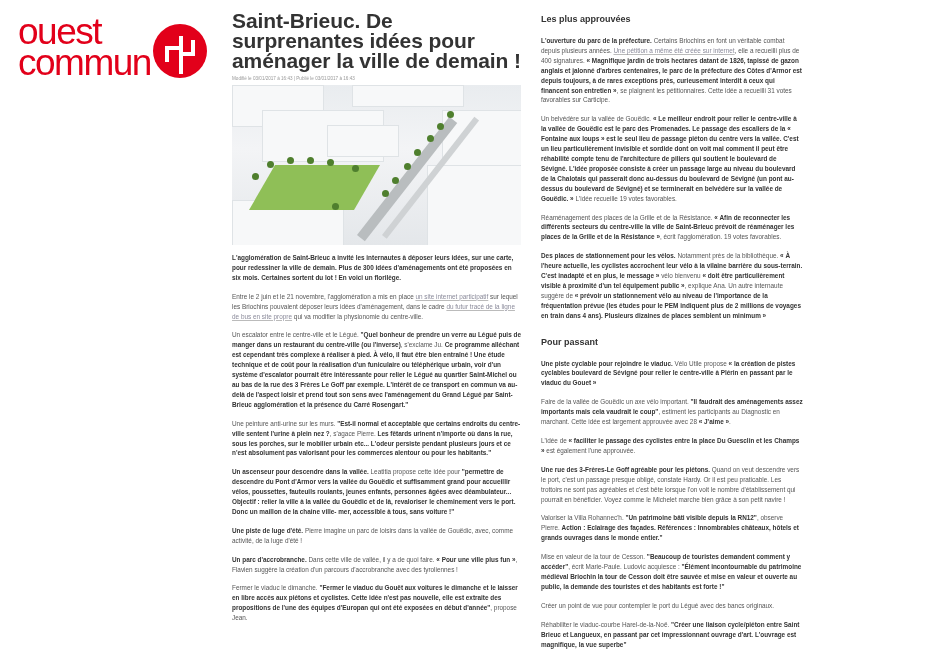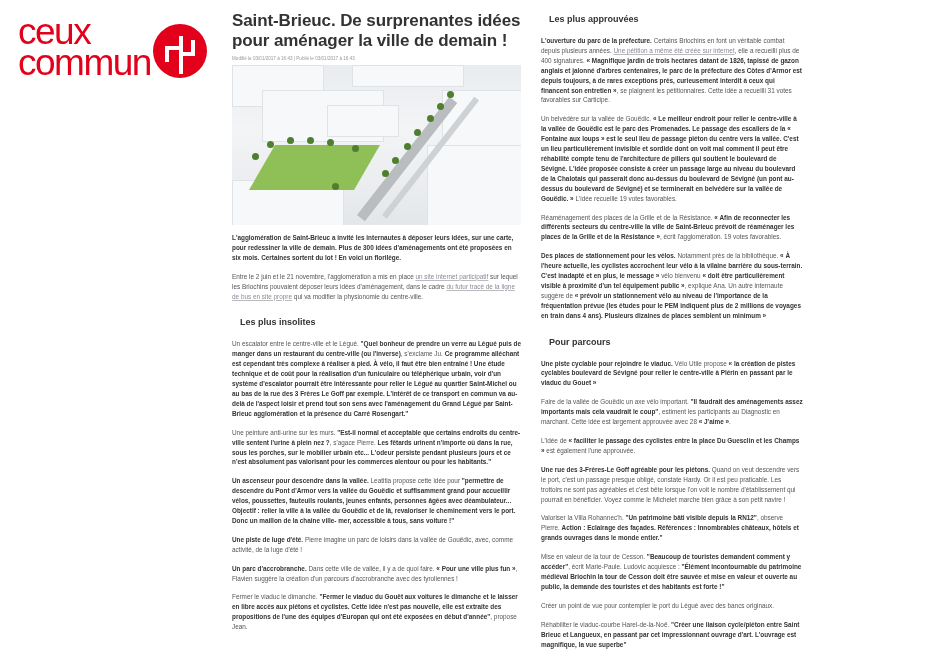--- a/index.html
+++ b/index.html
@@ -10,42 +10,42 @@
   .logo-circle .v { position: absolute; left: 26px; top: 12px; width: 4px; height: 38px; background: #fff; }
   .logo-circle .h1 { position: absolute; left: 12px; top: 22px; width: 18px; height: 4px; background: #fff; }
   .logo-circle .h2 { position: absolute; left: 26px; top: 28px; width: 16px; height: 4px; background: #fff; }
   .logo-circle .v2 { position: absolute; left: 12px; top: 22px; width: 4px; height: 16px; background: #fff; }
   .logo-circle .v3 { position: absolute; left: 38px; top: 16px; width: 4px; height: 16px; background: #fff; }
 
   .col { position: absolute; top: 0; font-size: 6.4px; line-height: 9.9px; }
   .col-left { left: 232px; width: 290px; }
   .col-right { left: 541px; width: 262px; }
 
-  .title { margin: 11px 0 0 0; font-size: 17px; line-height: 20px; font-weight: 700; color: #333; letter-spacing: -0.1px; }
+  .title { margin: 11px 0 0 0; font-size: 21px; line-height: 20px; font-weight: 700; color: #333; letter-spacing: -0.1px; }
   .meta { font-size: 4.6px; color: #999; margin-top: 5px; line-height: 6px; }
   .hero { margin-top: 3px; width: 289px; height: 160px; position: relative; overflow: hidden; background: linear-gradient(180deg, #e9ecef 0%, #f3f4f6 40%, #e4e7ea 100%); }
   .hero .b { position: absolute; background: #f7f8f9; border: 1px solid #dfe3e6; }
   .hero .park { position: absolute; background: #8fbf57; transform: skewX(-30deg); }
   .hero .tree { position: absolute; width: 7px; height: 7px; border-radius: 50%; background: #4f7f2e; }
   .hero .road { position: absolute; background: #b9bdbf; transform: rotate(-52deg); transform-origin: left top; }
 
   .lead { margin-top: 8px; font-weight: 700; color: #333; }
   p { margin: 0 0 9px 0; }
   .intro { margin-top: 9px; }
   a.lnk { color: #8a8a9a; text-decoration: underline; text-decoration-color: #bbb; }
   b, .bold { font-weight: 700; color: #333; }
-  h2 { font-size: 9px; font-weight: 700; color: #333; margin: 15px 0 11px 8px; line-height: 12px; }
+  h2 { font-size: 9px; font-weight: 700; color: #333; margin: 15px 0 11px 0; line-height: 12px; }
   .col-right h2.first { margin-top: 13px; }
 </style>
 </head>
 <body>
 
 <div class="logo">
   <div class="logo-text">
-    <div>ceux</div>
+    <div>ouest</div>
     <div>commun</div>
   </div>
   <div class="logo-circle">
     <div class="v"></div>
       <div class="h1"></div>
       <div class="h2"></div>
       <div class="v2"></div>
       <div class="v3"></div>
   </div>
 </div>
@@ -79,39 +79,38 @@
     <div class="tree" style="left:205px;top:38px;"></div>
     <div class="tree" style="left:215px;top:26px;"></div>
   </div>
 
   <p class="lead">L'agglomération de Saint-Brieuc a invité les internautes à déposer leurs idées, sur une carte, pour redessiner la ville de demain. Plus de 300 idées d'aménagements ont été proposées en six mois. Certaines sortent du lot ! En voici un florilège.</p>
 
   <p class="intro">
     <span>Entre le 2 juin et le 21 novembre, l'agglomération a mis en place </span><a class="lnk">un site internet participatif</a><span> sur lequel les Briochins pouvaient déposer leurs idées d'aménagement, dans le cadre </span><a class="lnk">du futur tracé de la ligne de bus en site propre</a><span> qui va modifier la physionomie du centre-ville.</span>
   </p>
 
-  <h2>Les plus insolites</h2>
 
   <p><span>Un escalator entre le centre-ville et le Légué. </span><b>"Quel bonheur de prendre un verre au Légué puis de manger dans un restaurant du centre-ville (ou l'inverse)</b><span>, s'exclame Ju. </span><b>Ce programme alléchant est cependant très complexe à réaliser à pied. À vélo, il faut être bien entraîné ! Une étude technique et de coût pour la réalisation d'un funiculaire ou téléphérique urbain, voir d'un système d'escalator pourrait être intéressante pour relier le Légué au quartier Saint-Michel ou au bas de la rue des 3 Frères Le Goff par exemple. L'intérêt de ce transport en commun va au-delà de l'aspect loisir et prend tout son sens avec l'aménagement du Grand Légué par Saint-Brieuc agglomération et la présence du Carré Rosengart."</b></p>
   <p><span>Une peinture anti-urine sur les murs. </span><b>"Est-il normal et acceptable que certains endroits du centre-ville sentent l'urine à plein nez ?</b><span>, s'agace Pierre. </span><b>Les fêtards urinent n'importe où dans la rue, sous les porches, sur le mobilier urbain etc... L'odeur persiste pendant plusieurs jours et ce n'est absolument pas valorisant pour les commerces alentour ou pour les habitants."</b></p>
   <p><b>Un ascenseur pour descendre dans la vallée.</b><span> Leatitia propose cette idée pour </span><b>"permettre de descendre du Pont d'Armor vers la vallée du Gouëdic et suffisamment grand pour accueillir vélos, poussettes, fauteuils roulants, jeunes enfants, personnes âgées avec déambulateur... Objectif : relier la ville à la vallée du Gouëdic et de là, revaloriser le cheminement vers le port. Donc un maillon de la chaine ville- mer, accessible à tous, sans voiture !"</b></p>
   <p><b>Une piste de luge d'été.</b><span> Pierre imagine un parc de loisirs dans la vallée de Gouëdic, avec, comme activité, de la luge d'été !</span></p>
   <p><b>Un parc d'accrobranche.</b><span> Dans cette ville de vallée, il y a de quoi faire. </span><b>« Pour une ville plus fun »</b><span>, Flavien suggère la création d'un parcours d'accrobranche avec des tyroliennes !</span></p>
   <p><span>Fermer le viaduc le dimanche. </span><b>"Fermer le viaduc du Gouët aux voitures le dimanche et le laisser en libre accès aux piétons et cyclistes. Cette idée n'est pas nouvelle, elle est extraite des propositions de l'une des équipes d'Europan qui ont été exposées en début d'année"</b><span>, propose Jean.</span></p>
 </div>
 
 <div class="col col-right">
   <h2 class="first">Les plus approuvées</h2>
 
   <p><b>L'ouverture du parc de la préfecture.</b><span> Certains Briochins en font un véritable combat depuis plusieurs années. </span><a class="lnk">Une pétition a même été créée sur internet</a><span>, elle a recueilli plus de 400 signatures. </span><b>« Magnifique jardin de trois hectares datant de 1826, tapissé de gazon anglais et jalonné d'arbres centenaires, le parc de la préfecture des Côtes d'Armor est depuis toujours, à de rares exceptions près, curieusement interdit à ceux qui financent son entretien »</b><span>, se plaignent les pétitionnaires. Cette idée a recueilli 31 votes favorables sur Carticipe.</span></p>
   <p><span>Un belvédère sur la vallée de Gouëdic. </span><b>« Le meilleur endroit pour relier le centre-ville à la vallée de Gouëdic est le parc des Promenades. Le passage des escaliers de la « Fontaine aux loups » est le seul lieu de passage piéton du centre vers la vallée. C'est un lieu particulièrement invisible et sordide dont on voit mal comment il peut être réhabilité compte tenu de l'architecture de piliers qui soutient le boulevard de Sévigné. L'idée proposée consiste à créer un passage large au niveau du boulevard de la Chalotais qui passerait donc au-dessus du boulevard de Sévigné (un pont au-dessus du boulevard de Sévigné) et se terminerait en belvédère sur la vallée de Gouëdic. »</b><span> L'idée recueille 19 votes favorables.</span></p>
   <p><span>Réaménagement des places de la Grille et de la Résistance. </span><b>« Afin de reconnecter les différents secteurs du centre-ville la ville de Saint-Brieuc prévoit de réaménager les places de la Grille et de la Résistance »</b><span>, écrit l'agglomération. 19 votes favorables.</span></p>
   <p><b>Des places de stationnement pour les vélos.</b><span> Notamment près de la bibliothèque. </span><b>« À l'heure actuelle, les cyclistes accrochent leur vélo à la vilaine barrière du sous-terrain. C'est inadapté et en plus, le message »</b><span> vélo bienvenu </span><b>« doit être particulièrement visible à proximité d'un tel équipement public »</b><span>, explique Ana. Un autre internaute suggère de </span><b>« prévoir un stationnement vélo au niveau de l'importance de la fréquentation prévue (les études pour le PEM indiquent plus de 2 millions de voyages en train dans 4 ans). Plusieurs dizaines de places semblent un minimum »</b></p>
 
-  <h2>Pour parcours</h2>
+  <h2>Pour passant</h2>
 
   <p><b>Une piste cyclable pour rejoindre le viaduc.</b><span> Vélo Utile propose </span><b>« la création de pistes cyclables boulevard de Sévigné pour relier le centre-ville à Plérin en passant par le viaduc du Gouet »</b></p>
   <p><span>Faire de la vallée de Gouëdic un axe vélo important. </span><b>"Il faudrait des aménagements assez importants mais cela vaudrait le coup"</b><span>, estiment les participants au Diagnostic en marchant. Cette idée est largement approuvée avec 28 </span><b>« J'aime »</b><span>.</span></p>
   <p><span>L'idée de </span><b>« faciliter le passage des cyclistes entre la place Du Guesclin et les Champs »</b><span> est également l'une approuvée.</span></p>
   <p><b>Une rue des 3-Frères-Le Goff agréable pour les piétons.</b><span> Quand on veut descendre vers le port, c'est un passage presque obligé, constate Hardy. Or il est peu praticable. Les trottoirs ne sont pas agréables et c'est bête lorsque l'on voit le nombre d'établissement qui pourrait en bénéficier. Voyez comme le Michelet marche bien grâce à son petit navire !</span></p>
 
 
   <p><span>Valoriser la Villa Rohannec'h. </span><b>"Un patrimoine bâti visible depuis la RN12"</b><span>, observe Pierre. </span><b>Action : Eclairage des façades. Références : Innombrables châteaux, hôtels et grands ouvrages dans le monde entier."</b></p>
   <p><span>Mise en valeur de la tour de Cesson. </span><b>"Beaucoup de touristes demandent comment y accéder"</b><span>, écrit Marie-Paule. Ludovic acquiesce : </span><b>"Élément incontournable du patrimoine médiéval Briochin la tour de Cesson doit être sauvée et mise en valeur et ouverte au public, la demande des touristes et des habitants est forte !"</b></p>
   <p><span>Créer un point de vue pour contempler le port du Légué avec des bancs originaux.</span></p>

